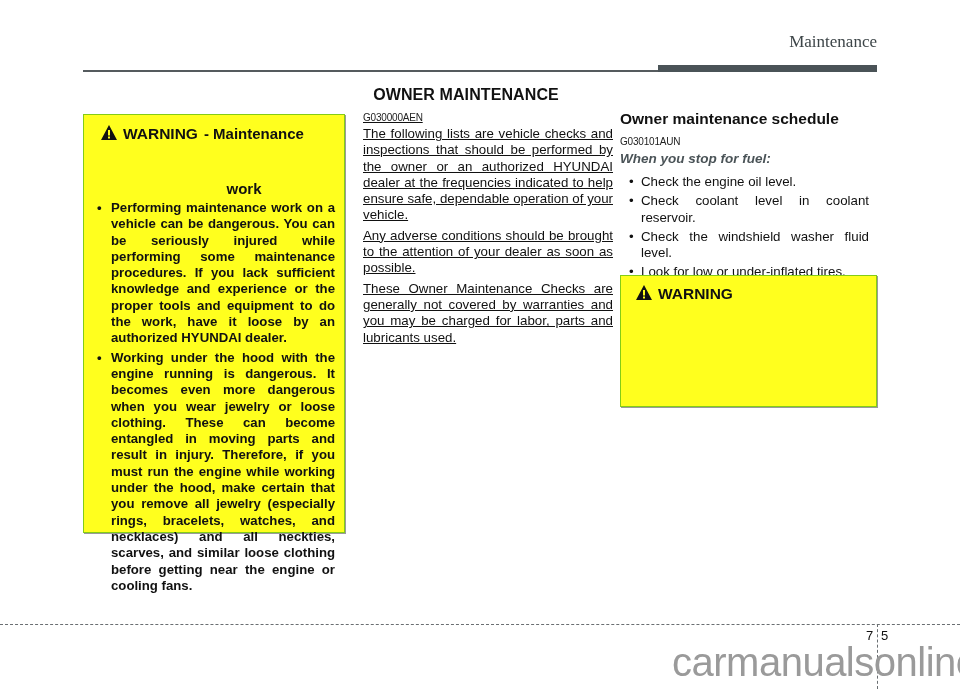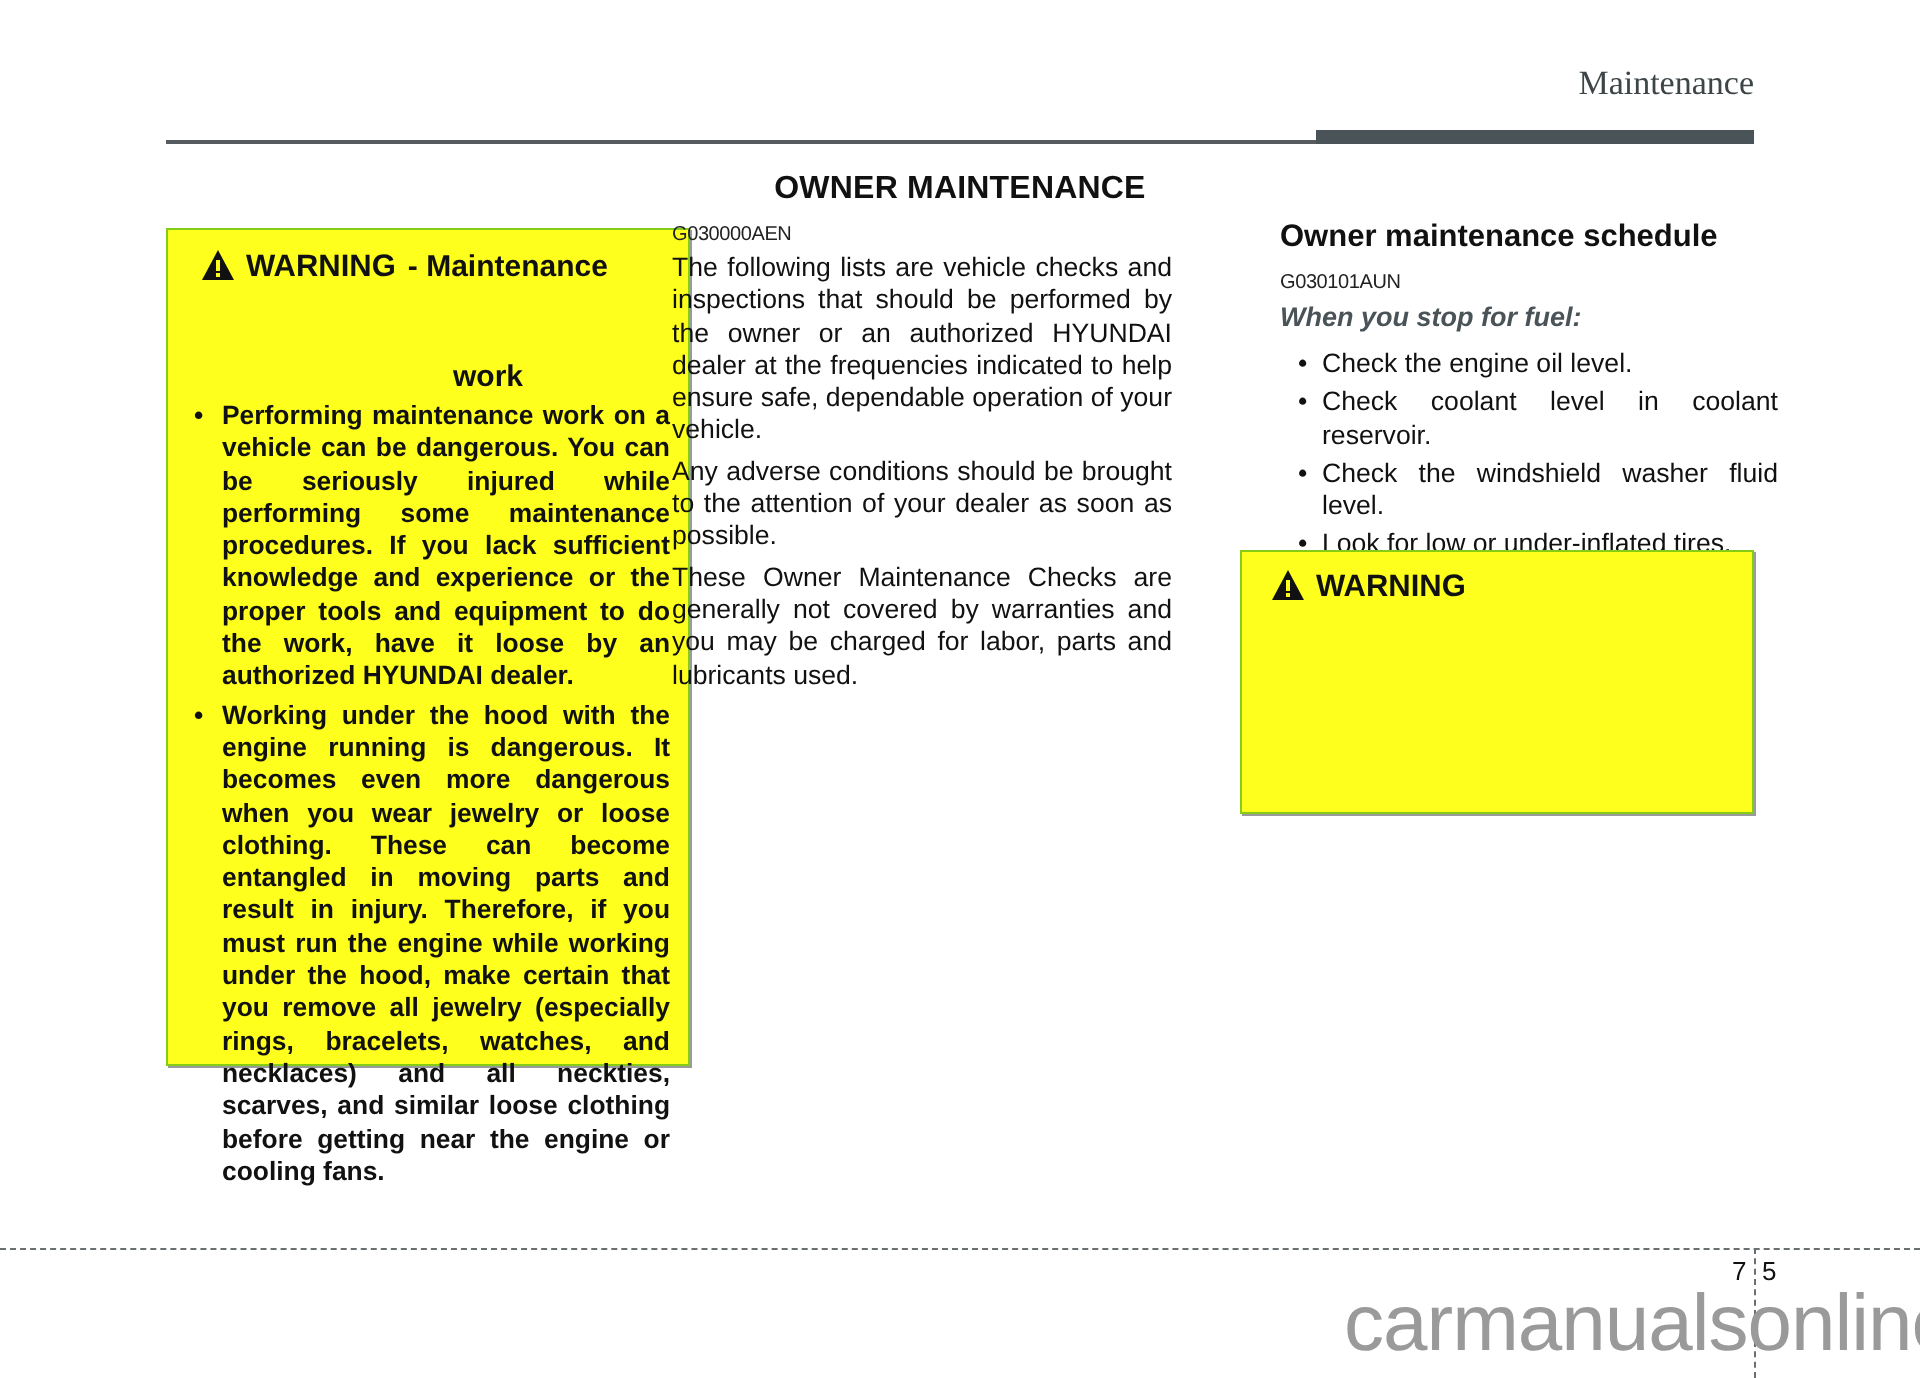--- a/index.html
+++ b/index.html
@@ -10,21 +10,21 @@
     }
     .abs { position: absolute; }
     .section-header {
       left: 600px; top: 32px; width: 277px; text-align: right;
       font-family: "Liberation Serif", "DejaVu Serif", serif;
       font-size: 17px; color: #3d4548;
     }
     .rule-thin { left: 83px; top: 70px; width: 577px; height: 2px; background: #555b5e; }
     .rule-thick { left: 658px; top: 65px; width: 219px; height: 7px; background: #4a5357; }
     .page-title {
-      left: 355px; top: 86px; width: 250px; text-align: center;
+      left: 341px; top: 86px; width: 250px; text-align: center;
       font-weight: bold; font-size: 16px; letter-spacing: 0.1px; color: #111;
     }
     .warn-box {
       background: #ffff1e; border: 1px solid #84cc16;
       box-shadow: 1px 1px 0 #9a9a9a;
       box-sizing: border-box;
     }
     .warn-left { left: 83px; top: 114px; width: 262px; height: 419px; padding: 10px 9px 0 13px; }
     .warn-right { left: 620px; top: 275px; width: 257px; height: 132px; padding: 9px 8px 0 15px; }
     .warn-head {
@@ -35,24 +35,24 @@
     .warn-title-wrap { display: flex; flex-wrap: wrap; }
     .warn-sub { font-size: 15px; }
     .warn-sub2 { display: block; width: 100%; text-align: center; padding-left: 30px; font-size: 15px; margin-top: 38px; }
     .warn-list { list-style: none; margin: 3px 0 0 0; padding: 0; }
     .warn-list li {
       position: relative; padding-left: 14px; font-weight: bold; font-size: 13.2px; line-height: 16.3px;
       text-align: justify; margin-bottom: 3px; color: #111;
     }
     .warn-list li::before { content: "\2022"; position: absolute; left: 0; top: 0; }
     .warn-body { font-weight: bold; font-size: 13.2px; line-height: 16.5px; text-align: justify; margin-top: 3px; }
-    .col-mid { left: 336px; top: 112px; width: 250px; }
+    .col-mid { left: 363px; top: 112px; width: 250px; text-decoration: underline; }
     .code { font-size: 10px; color: #222; margin-bottom: 3px; letter-spacing: -0.2px; }
     .para { font-size: 13.3px; line-height: 16.3px; text-align: justify; margin: 0 0 4px 0; color: #111; }
-    .col-right { left: 640px; top: 110px; width: 257px; }
+    .col-right { left: 620px; top: 110px; width: 257px; }
     .sub-title { font-weight: bold; font-size: 15.5px; margin-bottom: 8px; color: #111; }
     .italic-head { font-weight: bold; font-style: italic; font-size: 13.5px; color: #4a5357; margin: 4px 0 2px; }
     .bul { list-style: none; margin: 8px; padding: 0; }
     .bul li { position: relative; padding-left: 13px; font-size: 13.3px; line-height: 16.3px; text-align: justify; margin-bottom: 3px; }
     .bul li::before { content: "\2022"; position: absolute; left: 1px; top: 0; }
     .footer-line { left: 0; top: 624px; width: 960px; border-top: 1px dashed #6a6f72; }
     .footer-vline { left: 877px; top: 624px; height: 65px; border-left: 1px dashed #6a6f72; }
     .page-num-chapter { left: 866px; top: 628px; font-size: 13px; }
     .page-num-page { left: 881px; top: 628px; font-size: 13px; }
     .watermark { left: 672px; top: 640px; font-size: 40px; color: #9a9a9a; letter-spacing: -0.5px; }

